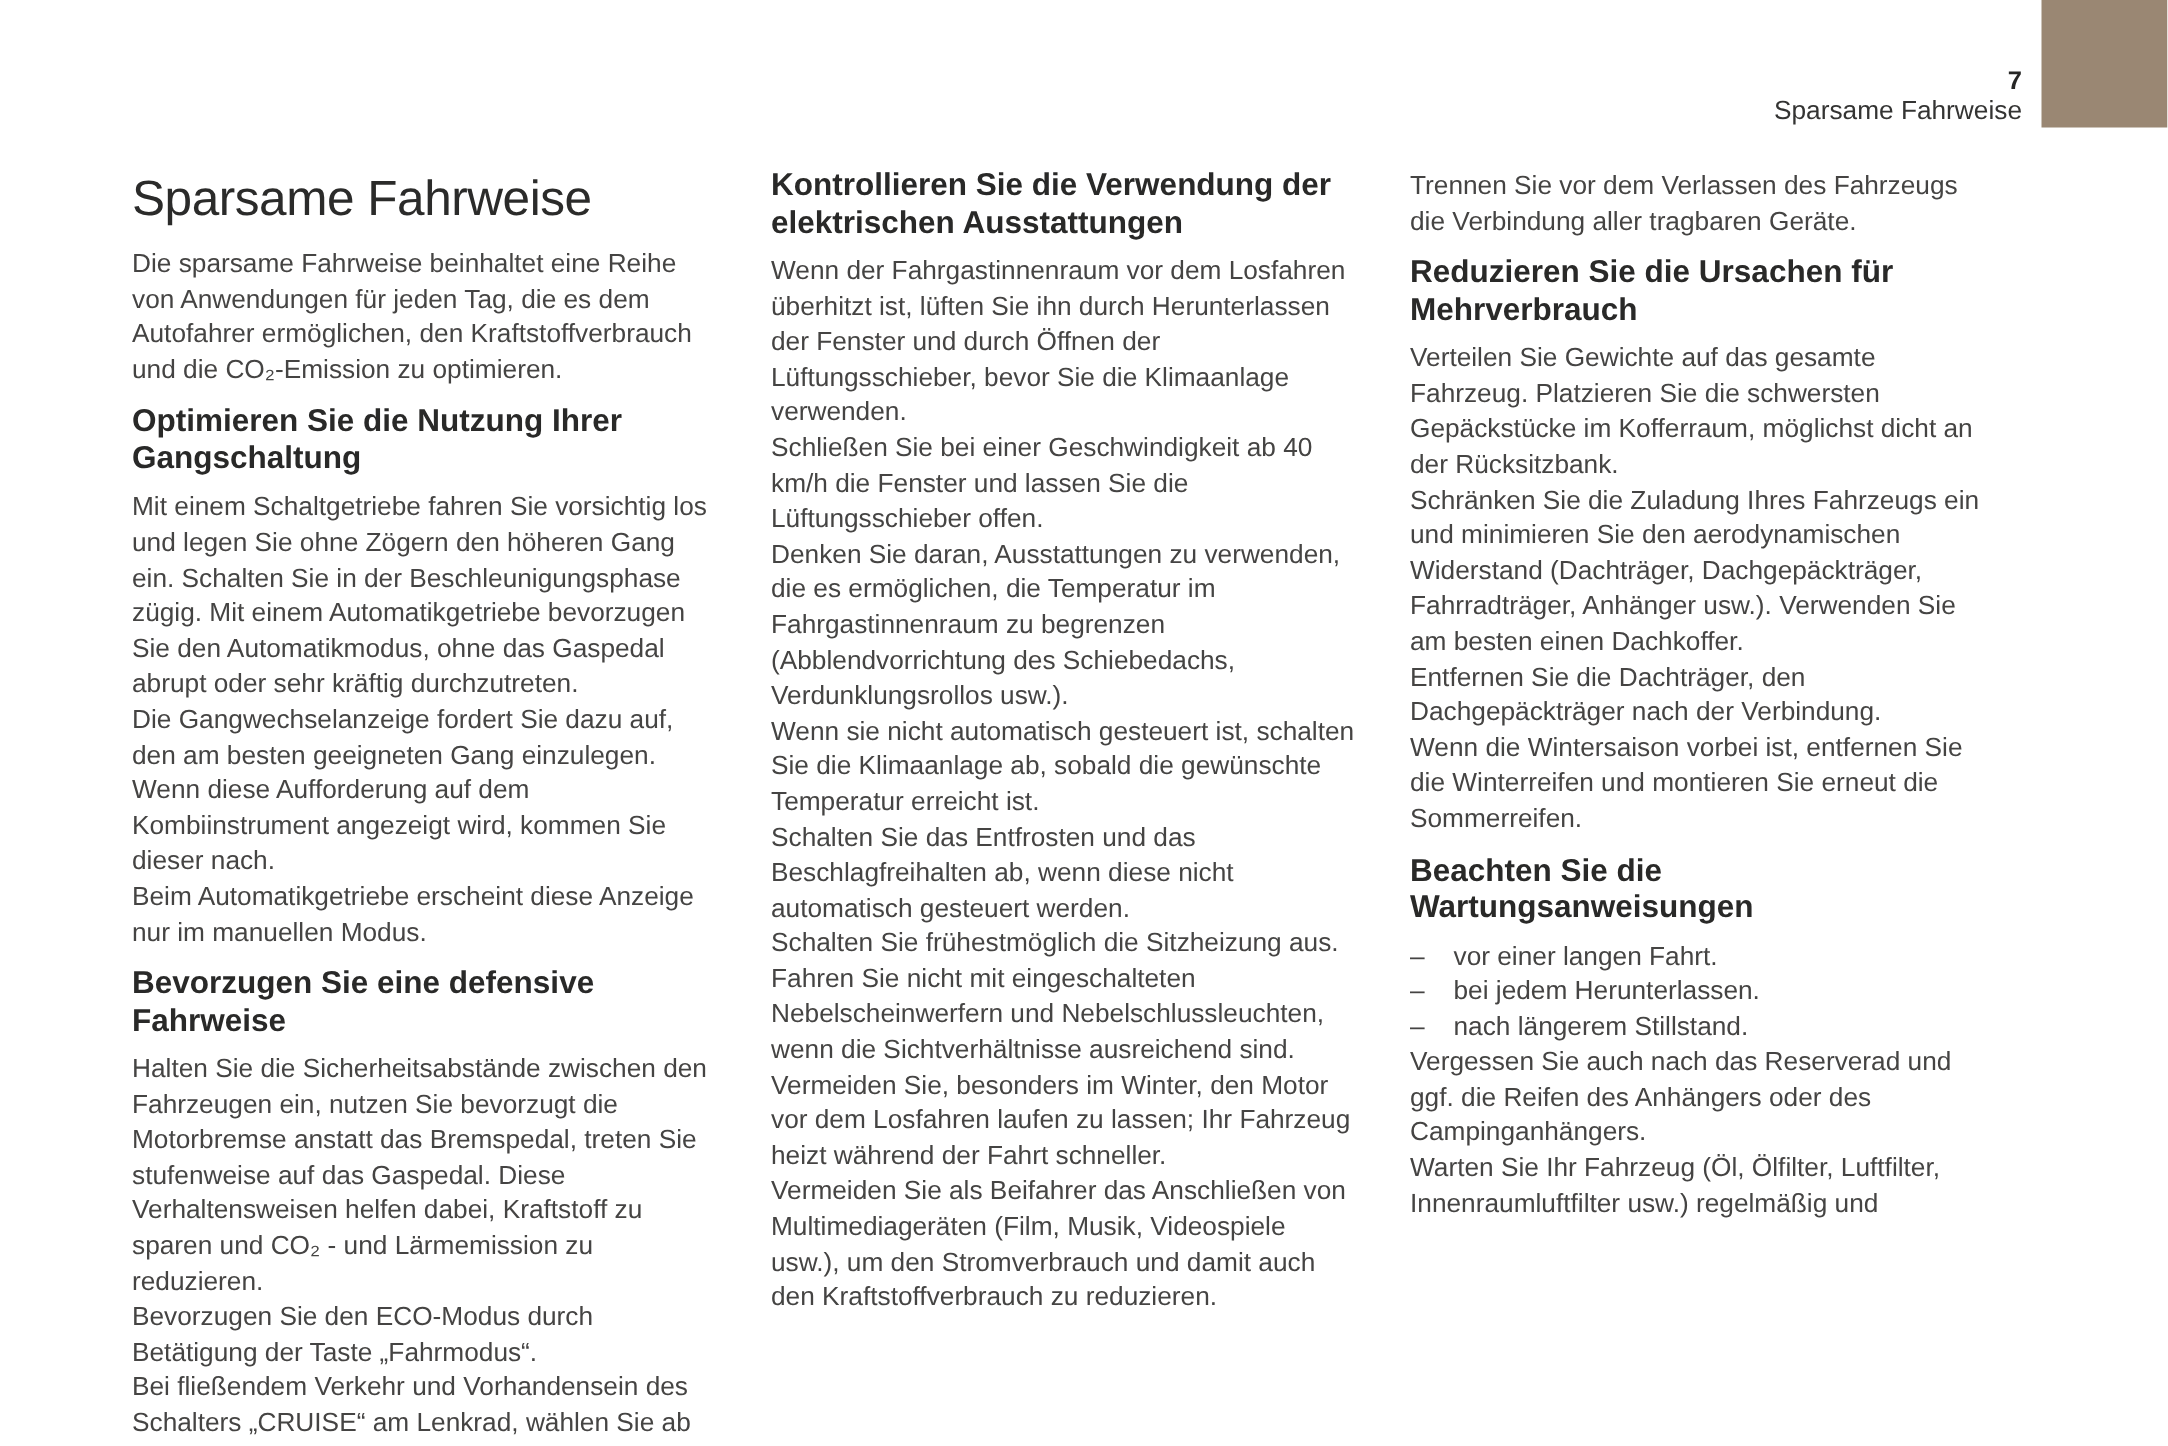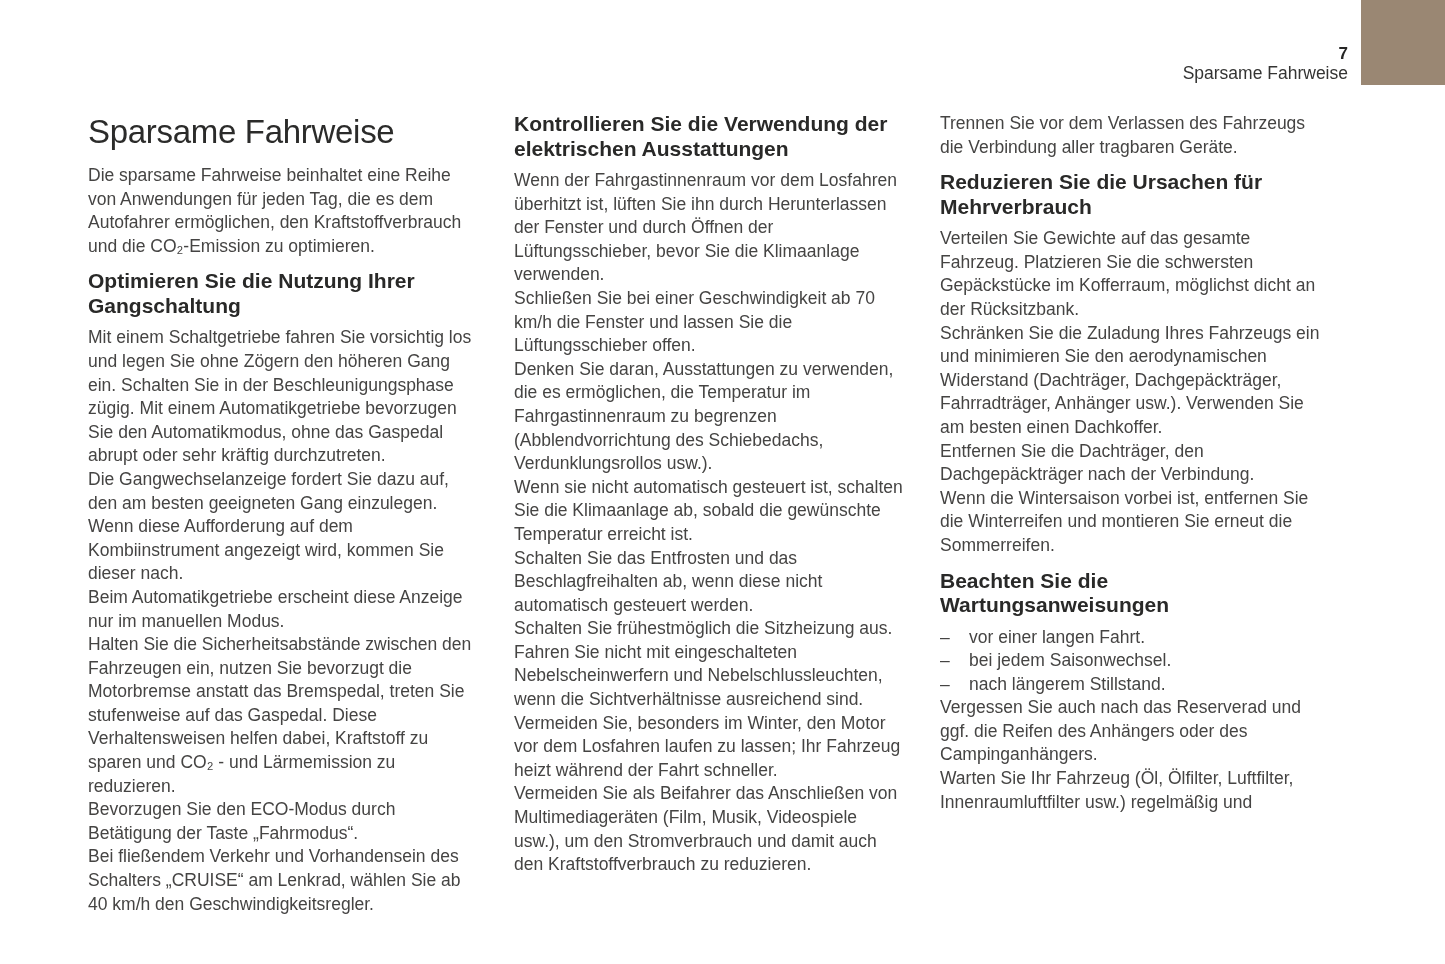--- a/index.html
+++ b/index.html
@@ -98,31 +98,32 @@
       <h1 class="page-title">Sparsame Fahrweise</h1>
       <div class="para">
         <div class="line">Die sparsame Fahrweise beinhaltet eine Reihe von Anwendungen für jeden Tag, die es dem Autofahrer ermöglichen, den Kraftstoffverbrauch und die CO₂-Emission zu optimieren.</div>
       </div>
       <h2 class="section-heading">Optimieren Sie die Nutzung Ihrer Gangschaltung</h2>
       <div class="para">
         <div class="line">Mit einem Schaltgetriebe fahren Sie vorsichtig los und legen Sie ohne Zögern den höheren Gang ein. Schalten Sie in der Beschleunigungsphase zügig. Mit einem Automatikgetriebe bevorzugen Sie den Automatikmodus, ohne das Gaspedal abrupt oder sehr kräftig durchzutreten.</div>
         <div class="line">Die Gangwechselanzeige fordert Sie dazu auf, den am besten geeigneten Gang einzulegen. Wenn diese Aufforderung auf dem Kombiinstrument angezeigt wird, kommen Sie dieser nach.</div>
         <div class="line">Beim Automatikgetriebe erscheint diese Anzeige nur im manuellen Modus.</div>
       </div>
+      <h2 class="section-heading">Bevorzugen Sie eine defensive Fahrweise</h2>
       <div class="para">
         <div class="line">Halten Sie die Sicherheitsabstände zwischen den Fahrzeugen ein, nutzen Sie bevorzugt die Motorbremse anstatt das Bremspedal, treten Sie stufenweise auf das Gaspedal. Diese Verhaltensweisen helfen dabei, Kraftstoff zu sparen und CO₂ - und Lärmemission zu reduzieren.</div>
         <div class="line">Bevorzugen Sie den ECO-Modus durch Betätigung der Taste „Fahrmodus“.</div>
         <div class="line">Bei fließendem Verkehr und Vorhandensein des Schalters „CRUISE“ am Lenkrad, wählen Sie ab 40 km/h den Geschwindigkeitsregler.</div>
       </div>
     </div>
     <div class="col">
       <h2 class="section-heading">Kontrollieren Sie die Verwendung der elektrischen Ausstattungen</h2>
       <div class="para">
         <div class="line">Wenn der Fahrgastinnenraum vor dem Losfahren überhitzt ist, lüften Sie ihn durch Herunterlassen der Fenster und durch Öffnen der Lüftungsschieber, bevor Sie die Klimaanlage verwenden.</div>
-        <div class="line">Schließen Sie bei einer Geschwindigkeit ab 70 km/h die Fenster und lassen Sie die Lüftungsschieber offen.</div>
+        <div class="line">Schließen Sie bei einer Geschwindigkeit ab 40 km/h die Fenster und lassen Sie die Lüftungsschieber offen.</div>
         <div class="line">Denken Sie daran, Ausstattungen zu verwenden, die es ermöglichen, die Temperatur im Fahrgastinnenraum zu begrenzen (Abblendvorrichtung des Schiebedachs, Verdunklungsrollos usw.).</div>
         <div class="line">Wenn sie nicht automatisch gesteuert ist, schalten Sie die Klimaanlage ab, sobald die gewünschte Temperatur erreicht ist.</div>
         <div class="line">Schalten Sie das Entfrosten und das Beschlagfreihalten ab, wenn diese nicht automatisch gesteuert werden.</div>
         <div class="line">Schalten Sie frühestmöglich die Sitzheizung aus.</div>
         <div class="line">Fahren Sie nicht mit eingeschalteten Nebelscheinwerfern und Nebelschlussleuchten, wenn die Sichtverhältnisse ausreichend sind.</div>
         <div class="line">Vermeiden Sie, besonders im Winter, den Motor vor dem Losfahren laufen zu lassen; Ihr Fahrzeug heizt während der Fahrt schneller.</div>
         <div class="line">Vermeiden Sie als Beifahrer das Anschließen von Multimediageräten (Film, Musik, Videospiele usw.), um den Stromverbrauch und damit auch den Kraftstoffverbrauch zu reduzieren.</div>
       </div>
     </div>
     <div class="col">
@@ -137,21 +138,21 @@
         <div class="line">Wenn die Wintersaison vorbei ist, entfernen Sie die Winterreifen und montieren Sie erneut die Sommerreifen.</div>
       </div>
       <h2 class="section-heading">Beachten Sie die Wartungsanweisungen</h2>
       <div class="dash-list">
         <div class="dash-item">
           <span class="dash">–</span>
           <span>vor einer langen Fahrt.</span>
         </div>
         <div class="dash-item">
           <span class="dash">–</span>
-          <span>bei jedem Saisonwechsel.</span>
+          <span>bei jedem Herunterlassen.</span>
         </div>
         <div class="dash-item">
           <span class="dash">–</span>
           <span>nach längerem Stillstand.</span>
         </div>
       </div>
       <div class="para">
         <div class="line">Vergessen Sie auch nach das Reserverad und ggf. die Reifen des Anhängers oder des Campinganhängers.</div>
         <div class="line">Warten Sie Ihr Fahrzeug (Öl, Ölfilter, Luftfilter, Innenraumluftfilter usw.) regelmäßig und</div>
       </div>

